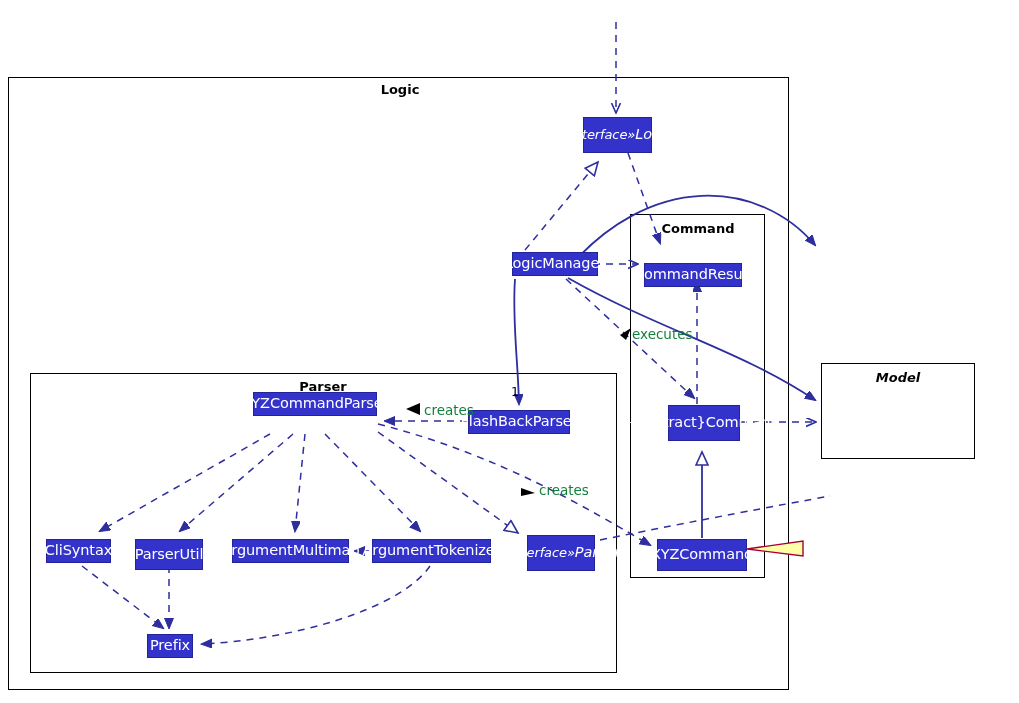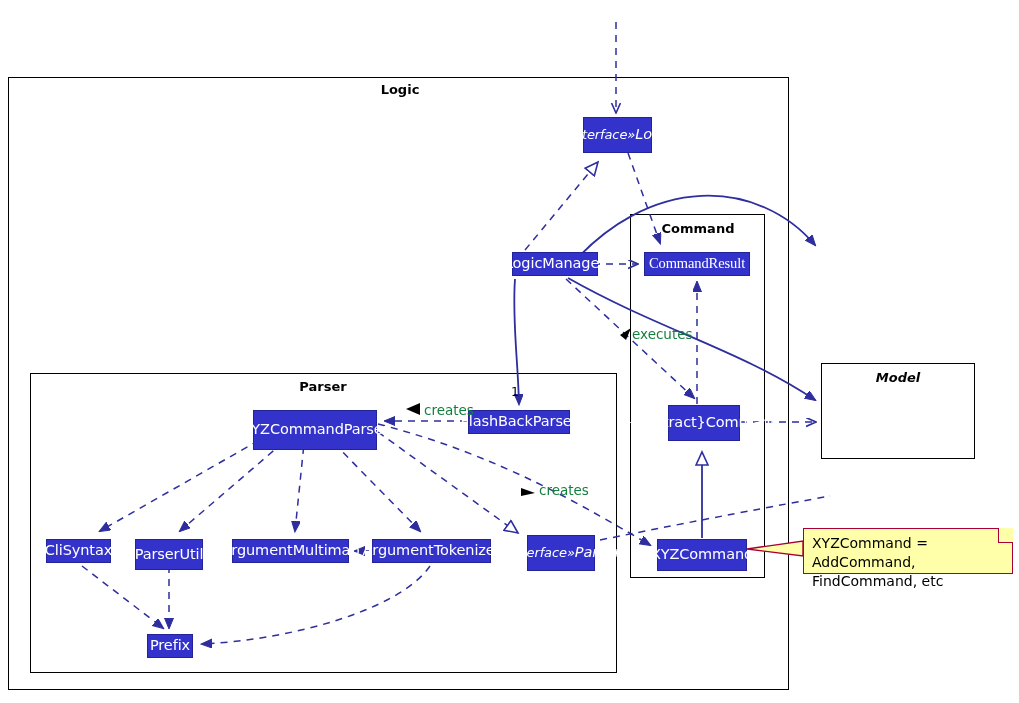--- a/index.html
+++ b/index.html
@@ -215,34 +215,34 @@
 
   <div class="cls" style="left:583px; top:117px; width:69px; height:36px;">
     <span class="stereo">«Interface»</span>
     <span class="nm-italic">Logic</span>
   </div>
 
   <div class="cls" style="left:512px; top:252px; width:86px; height:24px;">
     <span>LogicManager</span>
   </div>
 
-  <div class="cls" style="left:644px; top:252px; width:106px; height:24px;font-family:Liberation Serif, serif;">
+  <div class="cls" style="left:644px; top:263px; width:98px; height:24px;">
     <span>CommandResult</span>
   </div>
 
   <div class="cls" style="left:668px; top:405px; width:72px; height:36px;">
     <span>{abstract}</span>
     <span>Command</span>
   </div>
 
   <div class="cls" style="left:657px; top:539px; width:90px; height:32px;">
     <span>XYZCommand</span>
   </div>
 
-  <div class="cls" style="left:253px; top:410px; width:124px; height:40px;">
+  <div class="cls" style="left:253px; top:392px; width:124px; height:24px;">
     <span>XYZCommandParser</span>
   </div>
 
   <div class="cls" style="left:468px; top:410px; width:102px; height:24px;">
     <span>FlashBackParser</span>
   </div>
 
   <div class="cls" style="left:527px; top:535px; width:68px; height:36px;">
     <span class="stereo">«Interface»</span>
     <span class="nm-italic">Parser</span>
@@ -269,23 +269,18 @@
   </div>
 
   <div class="edge-label" style="left:424px; top:402px;">creates</div>
 
   <div class="edge-label" style="left:539px; top:482px;">creates</div>
 
   <div class="edge-label" style="left:632px; top:326px;">executes</div>
 
   <div class="mult-label" style="left:511px; top:384px;">1</div>
 
-  <div class="note" style="left:803px; top:528px; width:210px; height:46px;">
-    <div class="fold"></div>
-    <div>XYZCommand = AddCommand,</div>
-    <div>FindCommand, etc</div>
-  </div>
 
   <svg class="layer" viewBox="0 0 1019 703">
     <path d="M747,549 L803,541 L803,556 Z" fill="#ffffaa" stroke="#a80036" stroke-width="1.4"></path>
   </svg>
 
 </div>
 
 </body></html>

